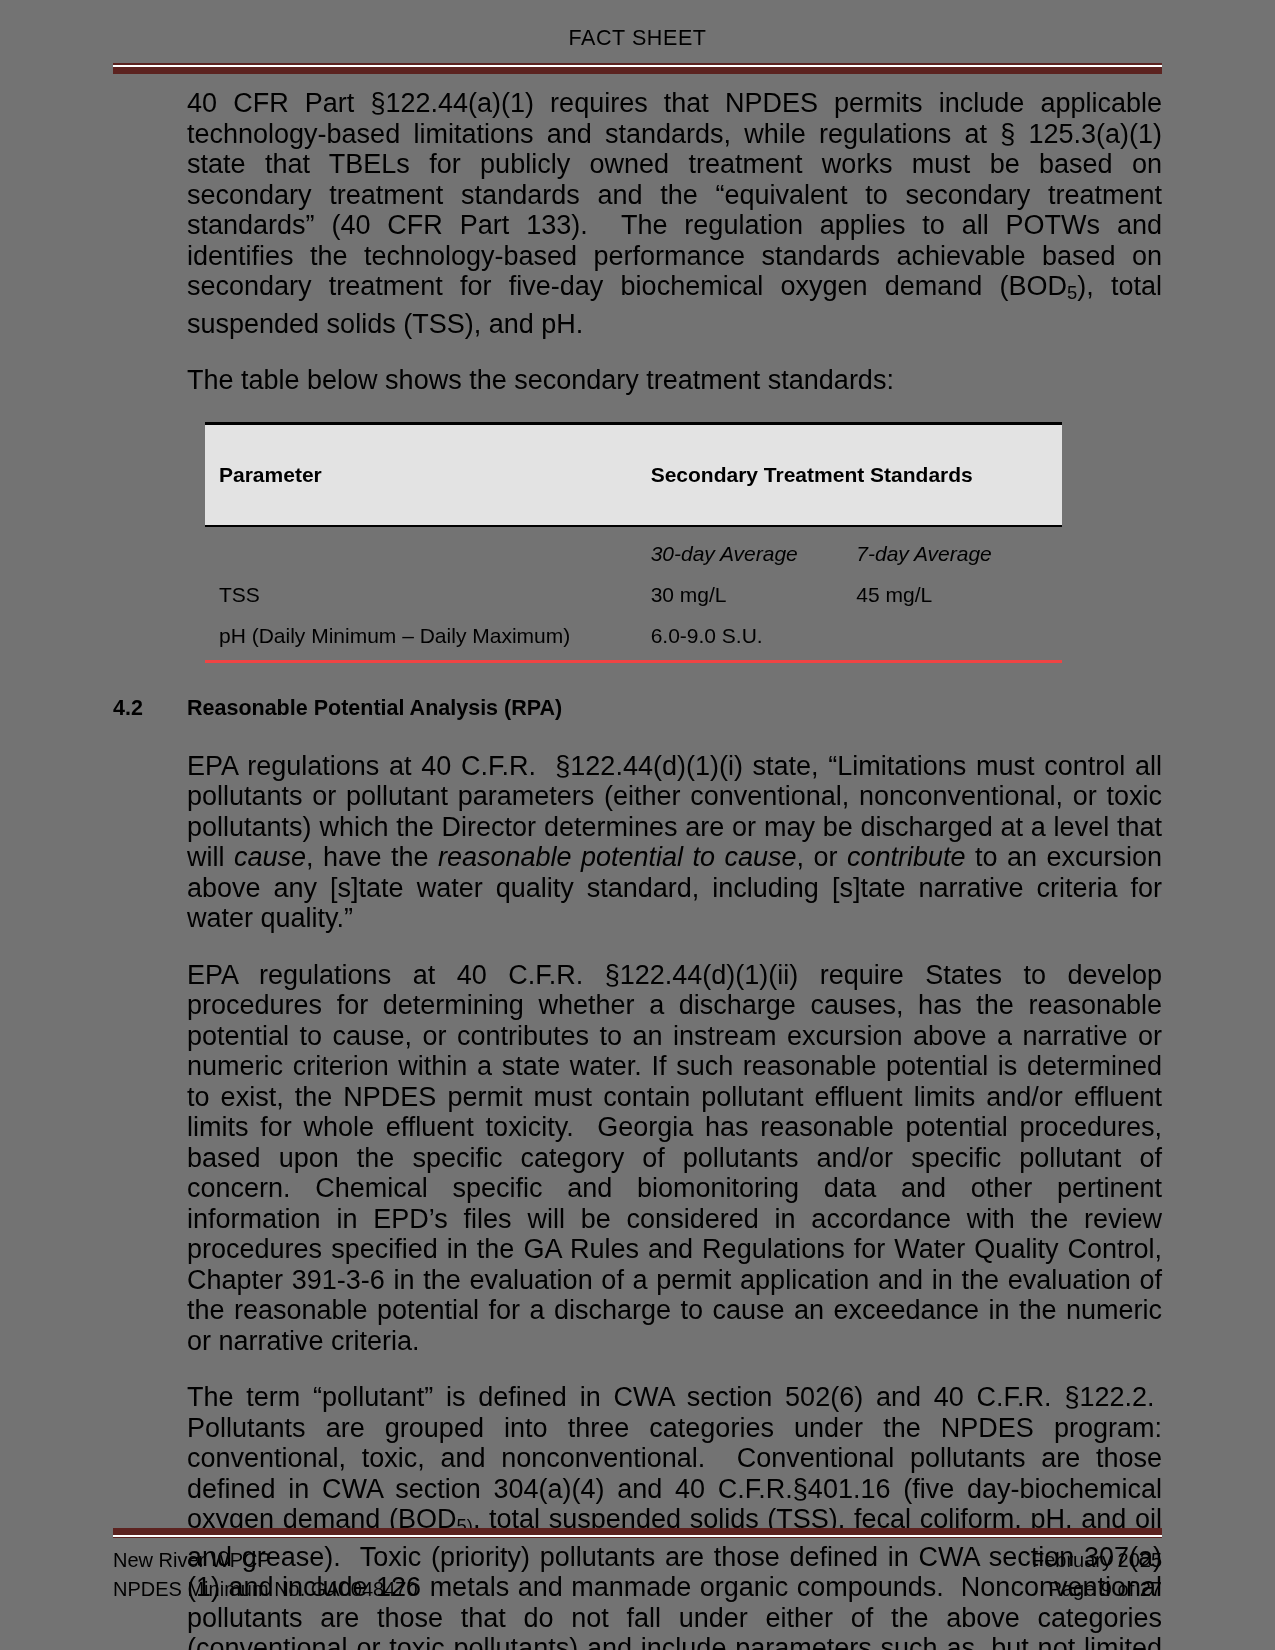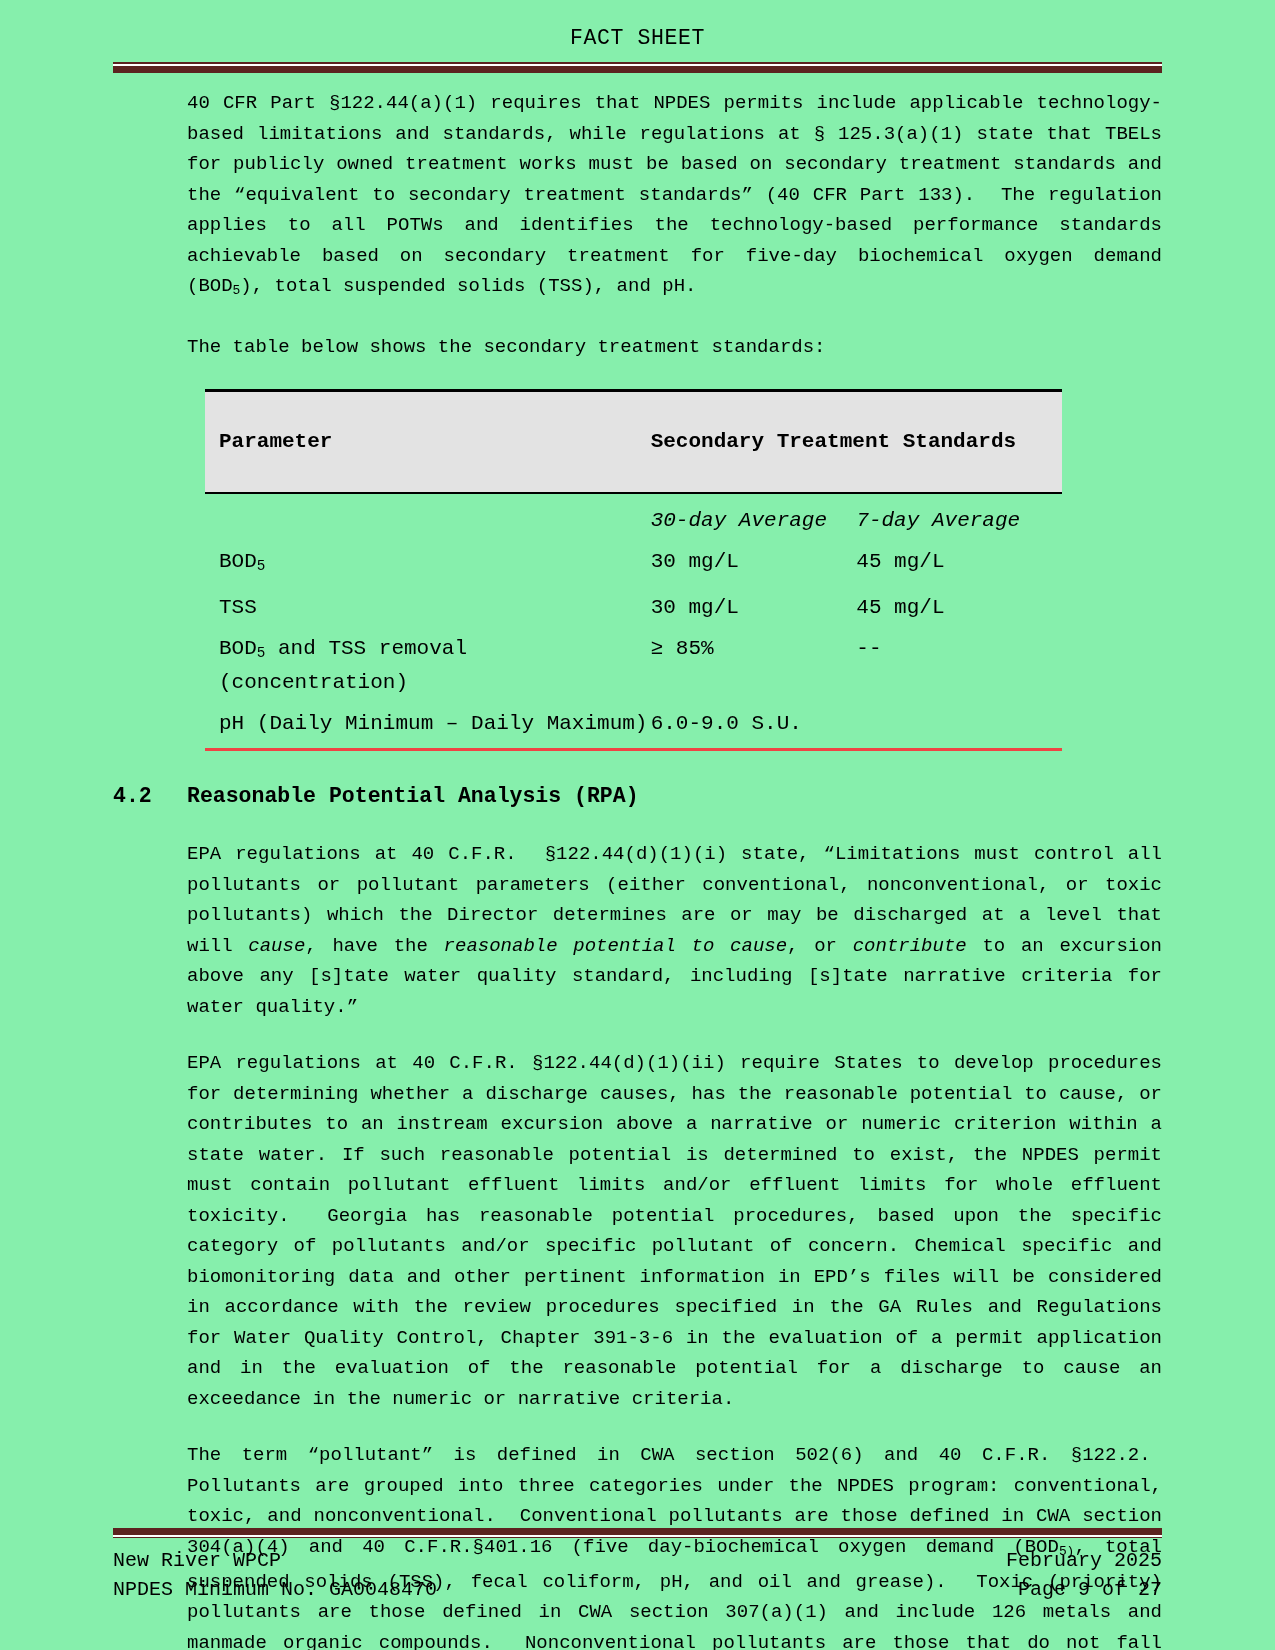--- a/index.html
+++ b/index.html
@@ -4,22 +4,22 @@
 <style>
   html, body {
     margin: 0;
     padding: 0;
     background: #ffffff;
   }
   .page {
     position: relative;
     width: 1275px;
     height: 1650px;
-    background: #86efac;
-    font-family: Liberation Mono, monospace;
+    background: #737373;
+    font-family: Liberation Sans, sans-serif;
     color: #000000;
     box-sizing: border-box;
     overflow: hidden;
   }
 
   
   .page-header {
     position: absolute;
     top: 0;
     left: 0;
@@ -51,21 +51,21 @@
 
   
   .content {
     position: absolute;
     top: 88px;
     left: 113px;
     right: 113px;
   }
   p.body-text {
     margin: 0 0 26px 0;
-    font-size: 19px;
+    font-size: 27px;
     line-height: 30.5px;
     text-align: justify;
     text-justify: inter-word;
     padding-left: 74px;
   }
   i, em { font-style: italic; }
   sub {
     font-size: 0.68em;
     vertical-align: -0.22em;
   }
@@ -169,33 +169,23 @@
             <th colspan="2" style="background: rgb(227, 227, 227);">Secondary Treatment Standards</th>
           </tr>
         </thead>
         <tbody>
           <tr class="sub-head">
             <td class="c1"></td>
             <td class="c2">30-day Average</td>
             <td class="c3">7-day Average</td>
           </tr>
           <tr>
-            <td class="c1">BOD<sub>5</sub></td>
-            <td class="c2">30 mg/L</td>
-            <td class="c3">45 mg/L</td>
-          </tr>
-          <tr>
             <td class="c1">TSS</td>
             <td class="c2">30 mg/L</td>
             <td class="c3">45 mg/L</td>
-          </tr>
-          <tr>
-            <td class="c1">BOD<sub>5</sub> and TSS removal (concentration)</td>
-            <td class="c2">≥ 85%</td>
-            <td class="c3">--</td>
           </tr>
           <tr class="last-row">
             <td class="c1">pH (Daily Minimum – Daily Maximum)</td>
             <td class="span-center" colspan="2">6.0-9.0 S.U.</td>
           </tr>
         </tbody>
       </table>
     </div>
 
     <div class="section-heading">

